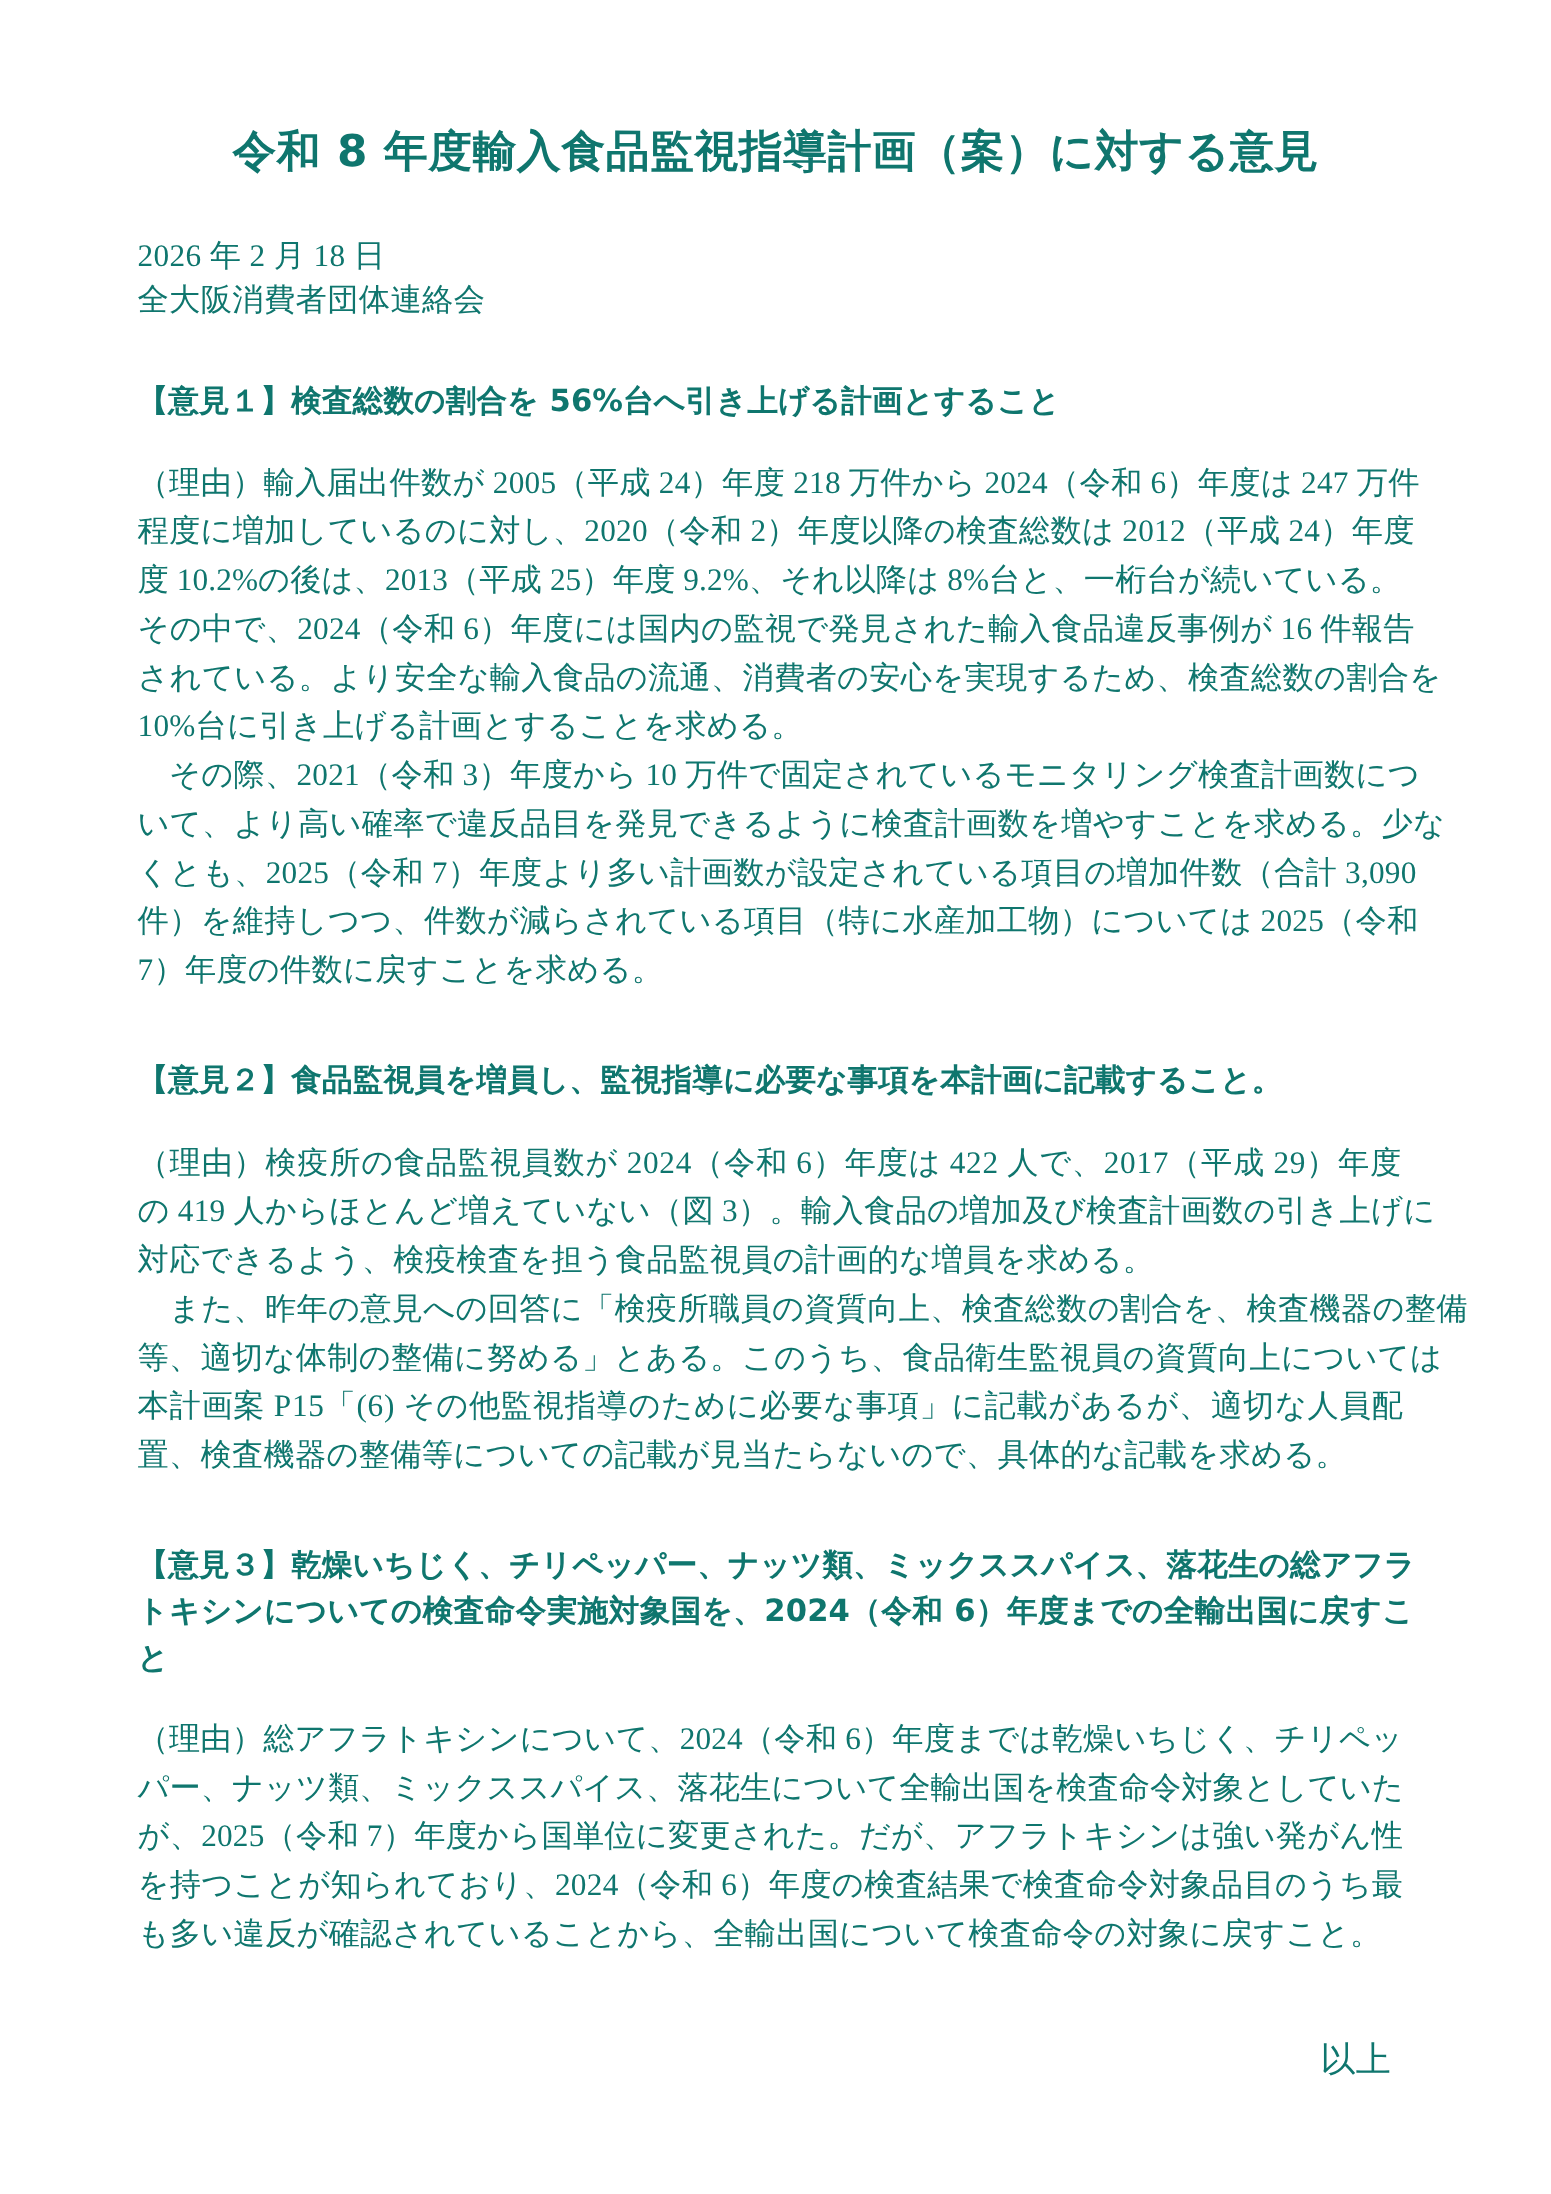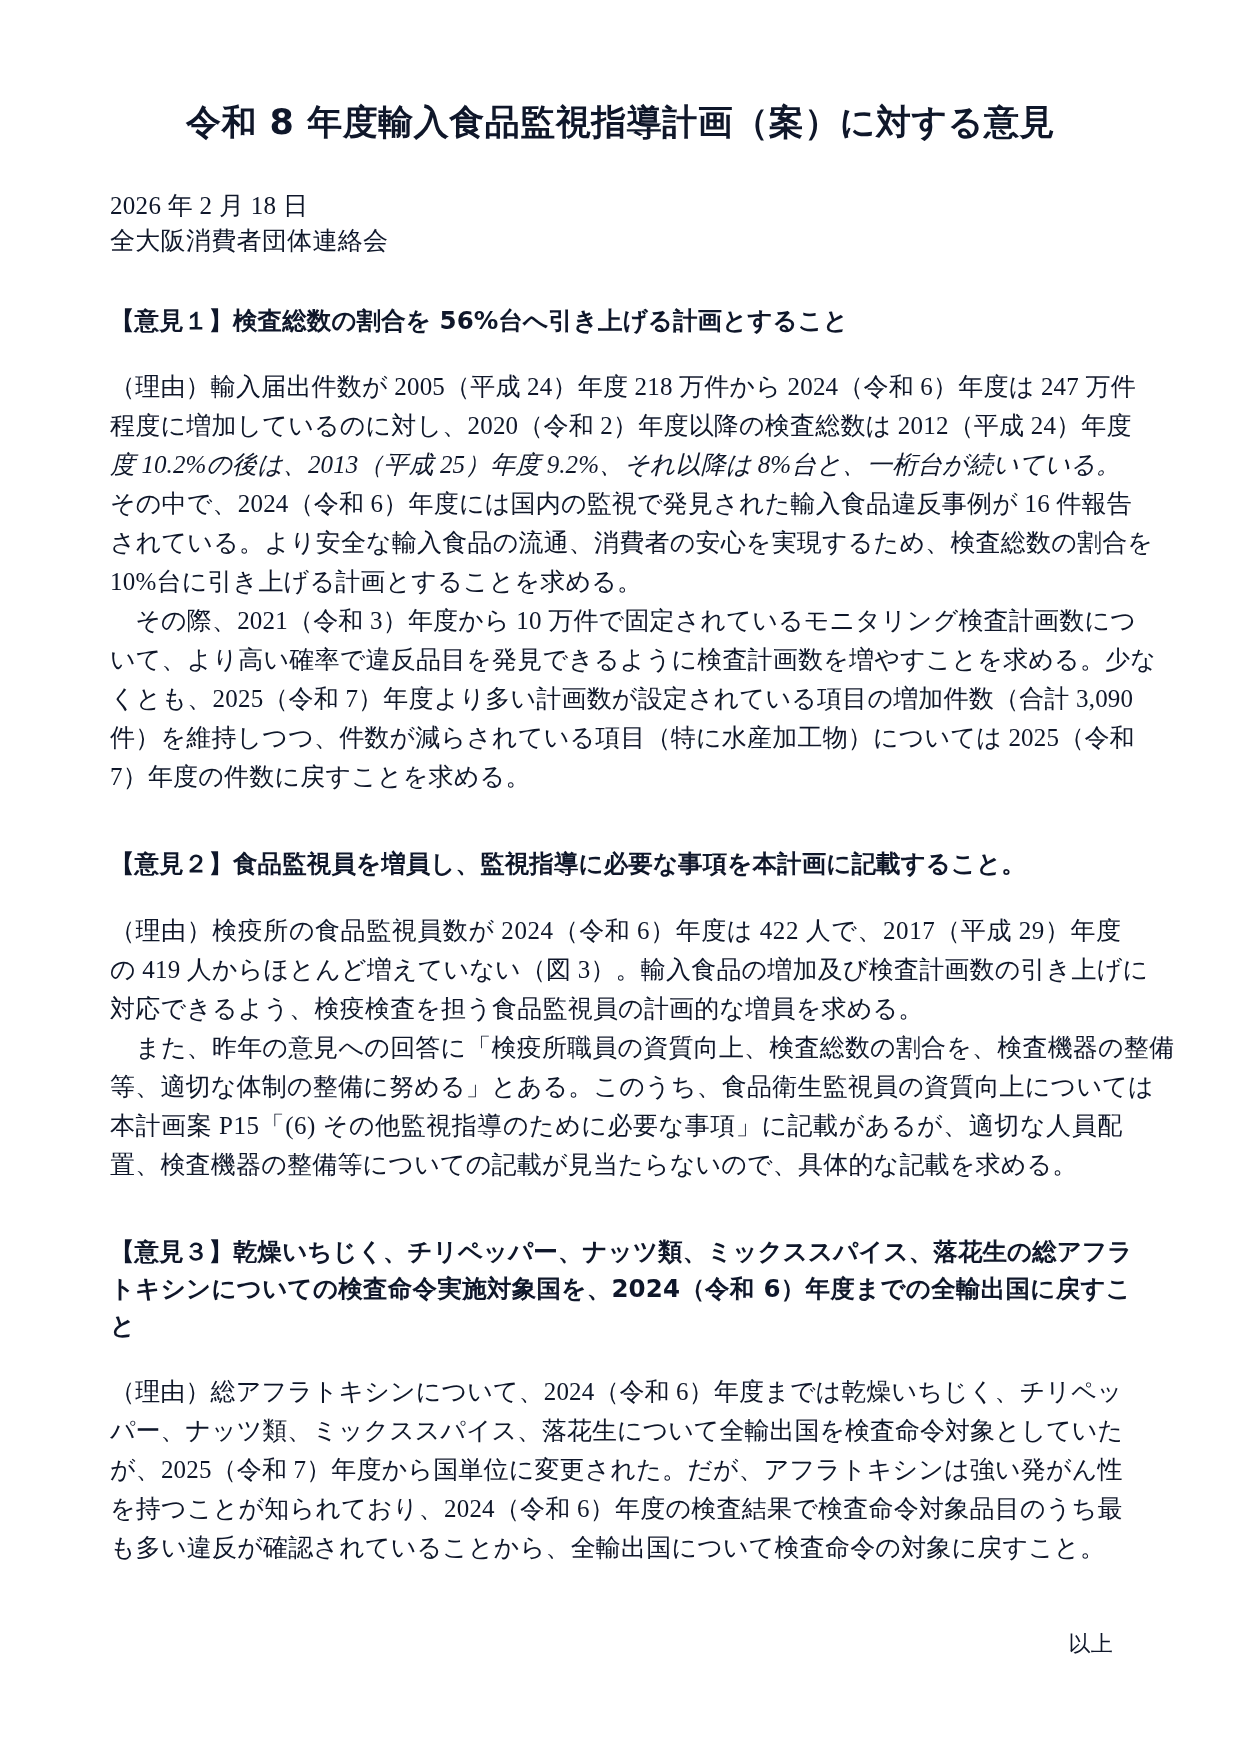--- a/index.html
+++ b/index.html
@@ -8,21 +8,21 @@
     background: #ffffff;
   }
   .page {
     width: 1241px;
     height: 1755px;
     background: #ffffff;
     position: relative;
     box-sizing: border-box;
     padding: 0;
     font-family: "Liberation Serif", "DejaVu Serif", serif;
-    color: #0f172a;
+    color: #0f766e;
     overflow: hidden;
   }
   .content {
     position: absolute;
     left: 110px;
     top: 0;
     width: 1021px;
   }
   .doc-title {
     font-family: "DejaVu Sans", "Liberation Sans", sans-serif;
@@ -76,21 +76,21 @@
     white-space: nowrap;
   }
   .line.just {
     display: flex;
     justify-content: space-between;
   }
   .line.just > span { white-space: pre; }
 
   .closing {
     text-align: right;
-    font-size: 22px;
+    font-size: 28px;
     margin-top: 62px;
     padding-right: 18px;
     letter-spacing: 0.3px;
   }
 </style>
 </head>
 <body>
 
 <div class="page">
   <div class="content">
@@ -108,21 +108,21 @@
 
       <div class="gap-before-body"></div>
       <div class="para">
         <span class="line just">
             <span>（理由）輸入届出件数が 2005（平成 24）年度 218 万件から 2024（令和 6）年度は 247 万件</span>
           </span>
         <span class="line just">
             <span>程度に増加しているのに対し、2020（令和 2）年度以降の検査総数は 2012（平成 24）年度</span>
           </span>
         <span class="line just">
-            <span style="letter-spacing: 0.0875px; margin-right: -0.0875px; font-style: italic;">度 10.2%の後は、2013（平成 25）年度 9.2%、それ以降は 8%台と、一桁台が続いている。</span>
+            <span style="letter-spacing: 0.0875px; margin-right: -0.0875px;">度 10.2%の後は、2013（平成 25）年度 9.2%、それ以降は 8%台と、一桁台が続いている。</span>
           </span>
         <span class="line just">
             <span>その中で、2024（令和 6）年度には国内の監視で発見された輸入食品違反事例が 16 件報告</span>
           </span>
         <span class="line just">
             <span>されている。より安全な輸入食品の流通、消費者の安心を実現するため、検査総数の割合を</span>
           </span>
         <span class="line">10%台に引き上げる計画とすることを求める。</span>
       </div>
 

